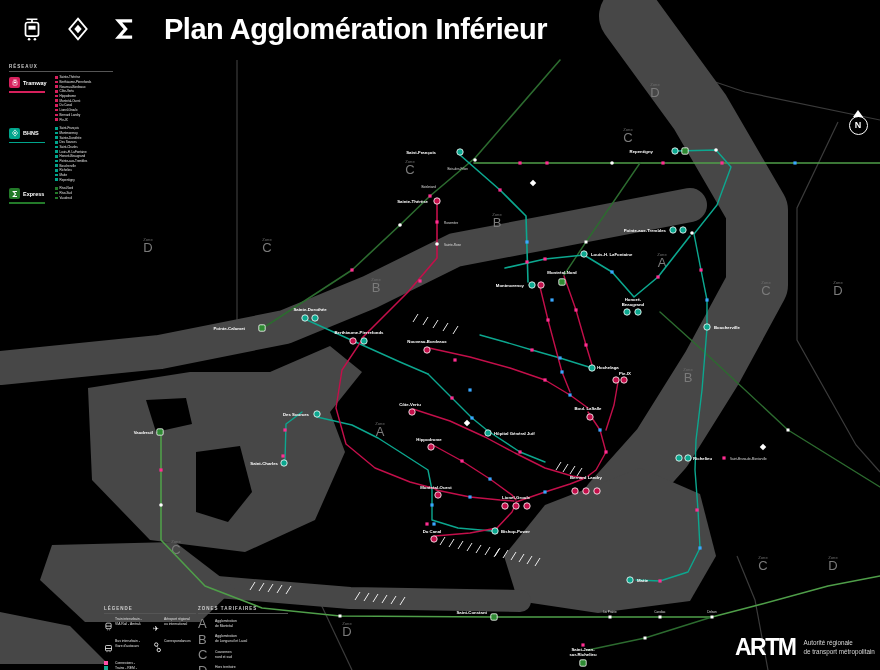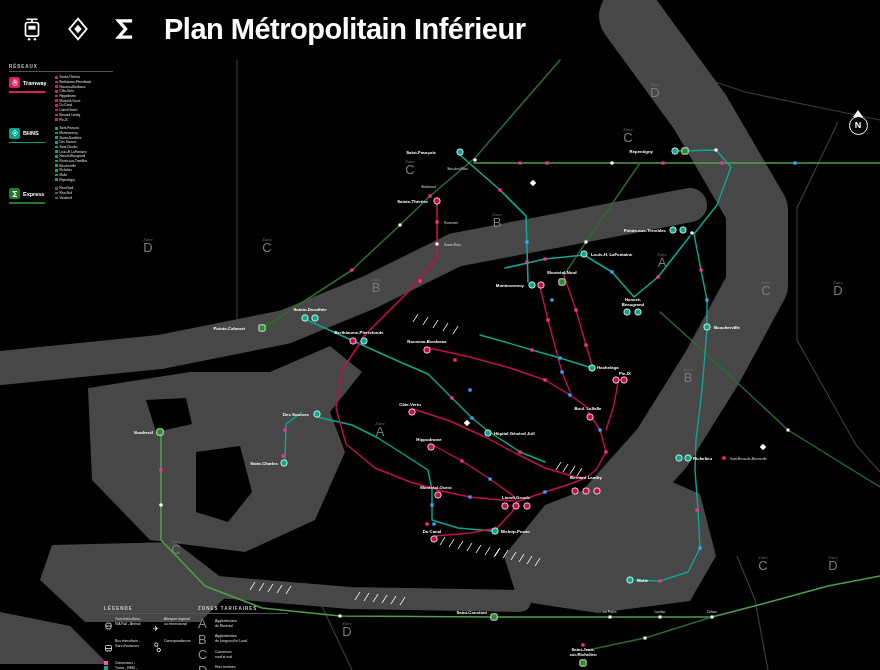--- a/index.html
+++ b/index.html
@@ -327,21 +327,21 @@
         <path d="M12,2.5 L20,12 L12,21.5 L4,12 Z"></path>
             <path d="M12,8 L15.4,12 L12,16 L8.6,12 Z" fill="#fff" stroke="none"></path>
           </g>
         </svg>
     </div>
     <div class="logo" style="margin-left:9px">
       <svg viewBox="0 0 24 24">
           <path d="M18,4.5 H7 L13.5,12 L7,19.5 H18" fill="none" stroke="#fff" stroke-width="3" stroke-linecap="square"></path>
         </svg>
     </div>
-    <div class="ttl">Plan Métropolitain Inférieur</div>
+    <div class="ttl">Plan Agglomération Inférieur</div>
   </div>
 
   <div class="rx" id="rx">
     <div class="rx-title">RÉSEAUX</div>
   <div class="rx-group">
         <div class="rx-left">
           <div class="rx-head">
             <span class="rx-ico" style="background:#d6205c">
               <svg viewBox="0 0 24 24">
                 <g stroke="#fff" stroke-width="2" fill="none">
@@ -575,14 +575,19 @@
 de l'ARTM</span>
         </div>
       </div>
   </div>
 
   <div class="compass">
     <div class="tri"></div>
     <div class="circ">N</div>
   </div>
 
+  <div class="artm">
+    <div class="artm-word">ARTM</div>
+    <div class="artm-tag">Autorité régionale
+de transport métropolitain</div>
+  </div>
 
 </div>
 
 </body></html>

